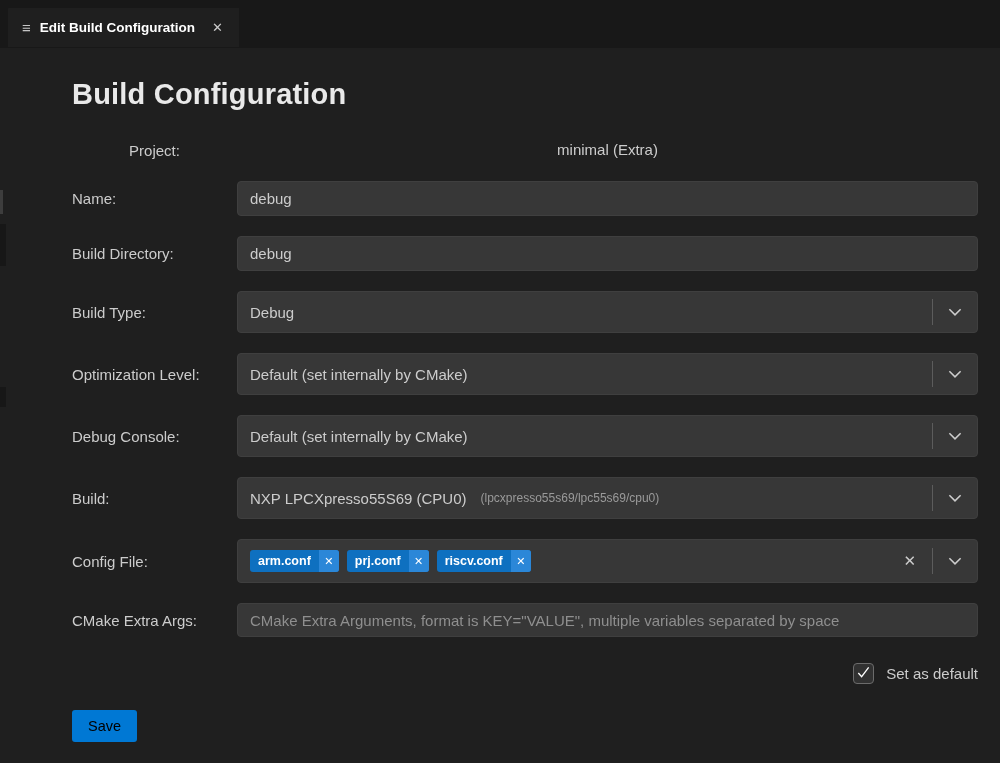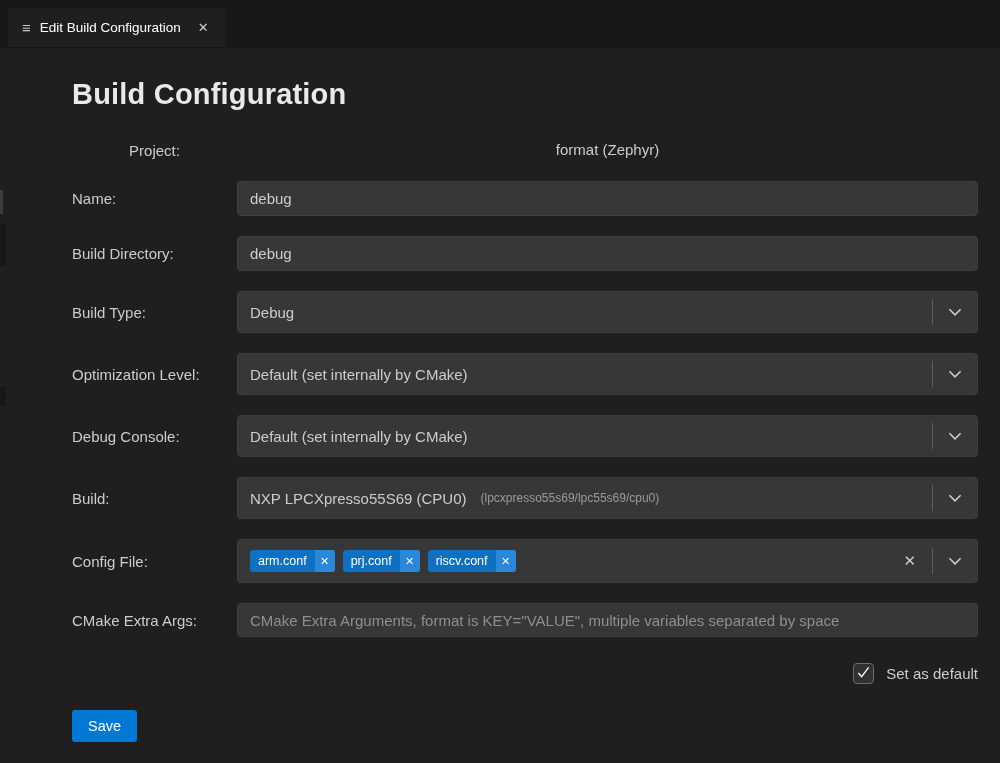--- a/index.html
+++ b/index.html
@@ -24,21 +24,21 @@
     height: 39px;
     background: #1f1f1f;
     display: flex;
     align-items: center;
     gap: 9px;
     padding: 0 12px 0 14px;
     cursor: pointer;
     border-top-left-radius: 1px;
   }
   .tab-icon { font-size: 15px; color: #c5c5c5; line-height: 1; }
-  .tab-title { font-size: 13.5px; font-weight: normal; color: #ffffff; white-space: nowrap; }
+  .tab-title { font-size: 13.5px; font-weight: bold; color: #ffffff; white-space: nowrap; }
   .tab-close { font-size: 13px; color: #cccccc; padding: 2px 4px; border-radius: 4px; margin-left: 4px; }
 
   
   .edge-mark { position: absolute; left: 0; }
   .edge-mark.m1 { top: 190px; width: 3px; height: 24px; background: #3d3d3d; }
   .edge-mark.m2 { top: 224px; width: 6px; height: 42px; background: #171717; }
   .edge-mark.m3 { top: 387px; width: 6px; height: 20px; background: #171717; }
 
   
   .content { padding: 30px 22px 0 72px; }
@@ -106,21 +106,21 @@
     display: flex;
     align-items: center;
     background: #0e70c0;
     border-radius: 3px;
     overflow: hidden;
     height: 22px;
   }
   .chip-label {
     color: #ffffff;
     font-size: 12.5px;
-    font-weight: normal;
+    font-weight: bold;
     padding: 0 8px;
     white-space: nowrap;
   }
   .chip-close {
     background: #2b87d8;
     color: #ffffff;
     font-size: 11px;
     font-weight: bold;
     width: 20px;
     height: 22px;
@@ -152,21 +152,21 @@
     cursor: pointer;
     flex-shrink: 0;
   }
   .checkbox svg { margin-top: -2px; }
   .checkbox-label { font-size: 15px; color: #cccccc; }
 
   
   .button-row { display: flex; gap: 13px; margin-top: 6px; }
   .btn {
     background: #0078d4;
-    color: #ffffff;
+    color: #000000;
     border: none;
     border-radius: 3px;
     font-size: 14.5px;
     font-family: "Liberation Sans", "DejaVu Sans", sans-serif;
     padding: 8px 16px;
     cursor: pointer;
   }
 </style>
 </head>
 <body>
@@ -183,21 +183,21 @@
 <div class="edge-mark m2"></div>
 <div class="edge-mark m3"></div>
 
 <div class="content">
 
   <div class="page-title">Build Configuration</div>
 
   <div class="row" style="margin-bottom:22px;text-align:center;">
     <div class="row-label">Project:</div>
     <div class="row-field">
-      <span class="static-value">format (Zephyr)</span>
+      <span class="static-value">minimal (Extra)</span>
     </div>
   </div>
 
   <div class="row">
     <div class="row-label">Name:</div>
     <div class="row-field">
       <input class="text-input" type="text" value="debug" style="">
     </div>
   </div>
 

